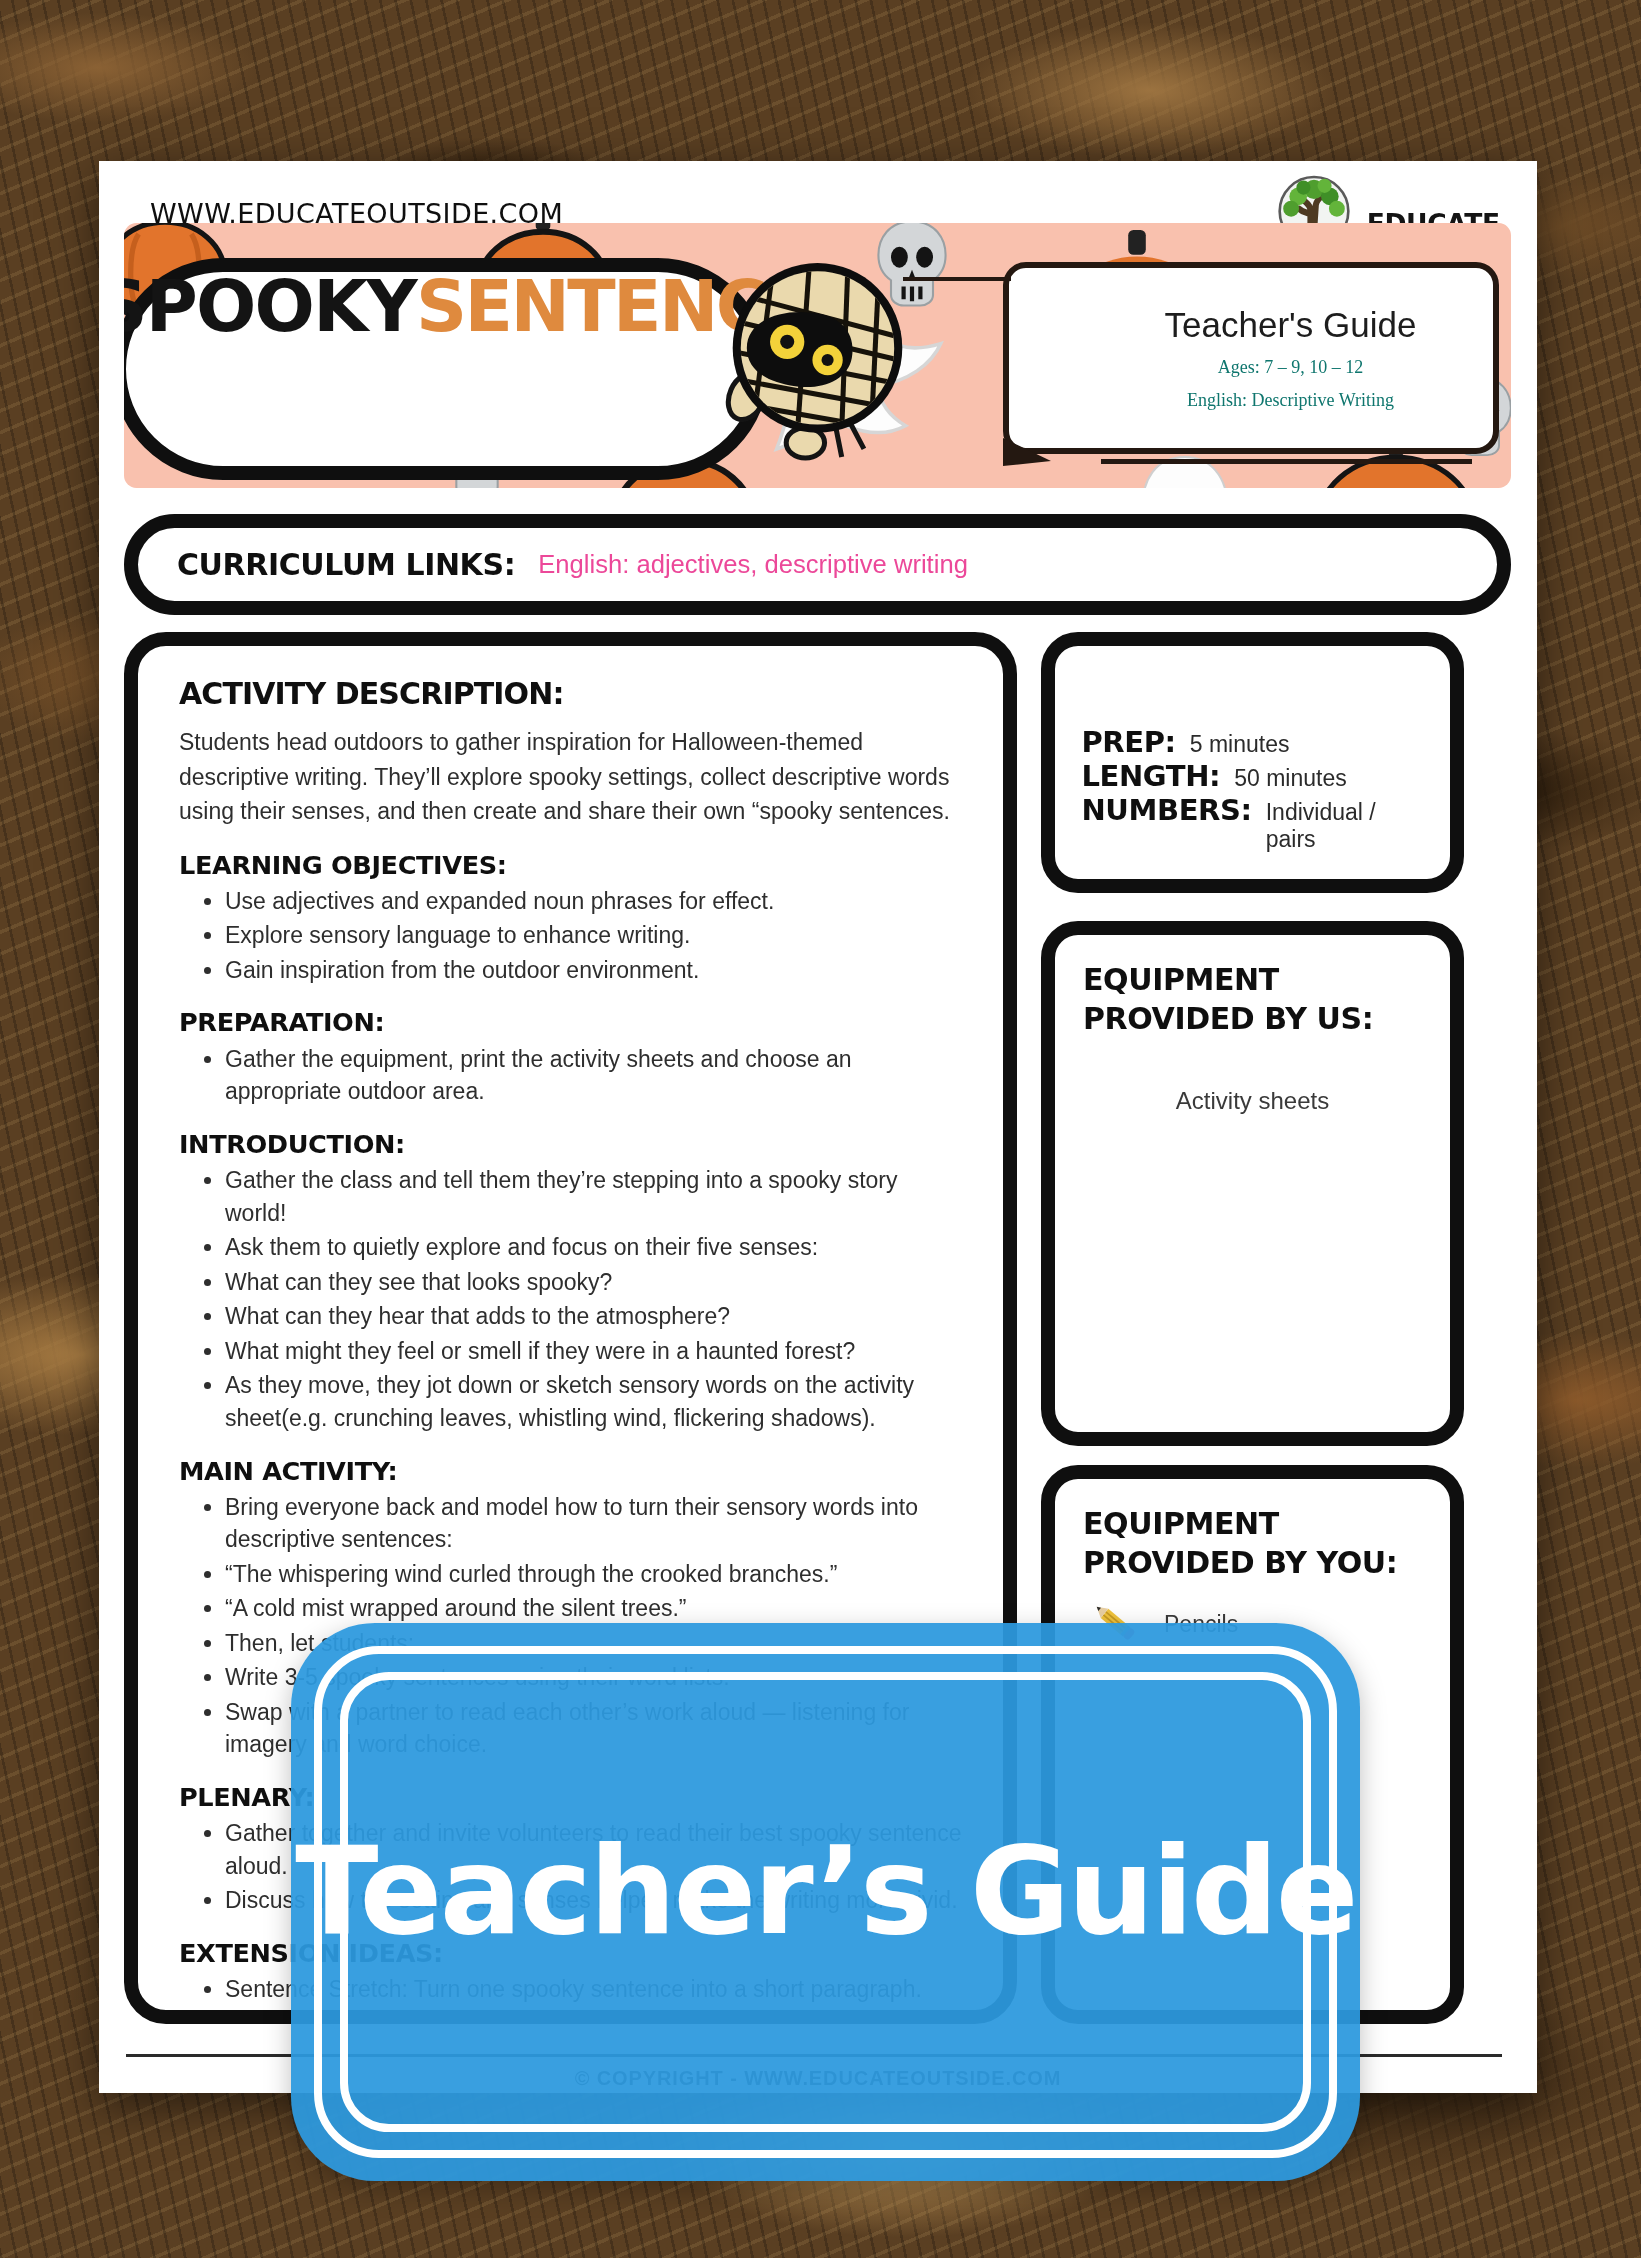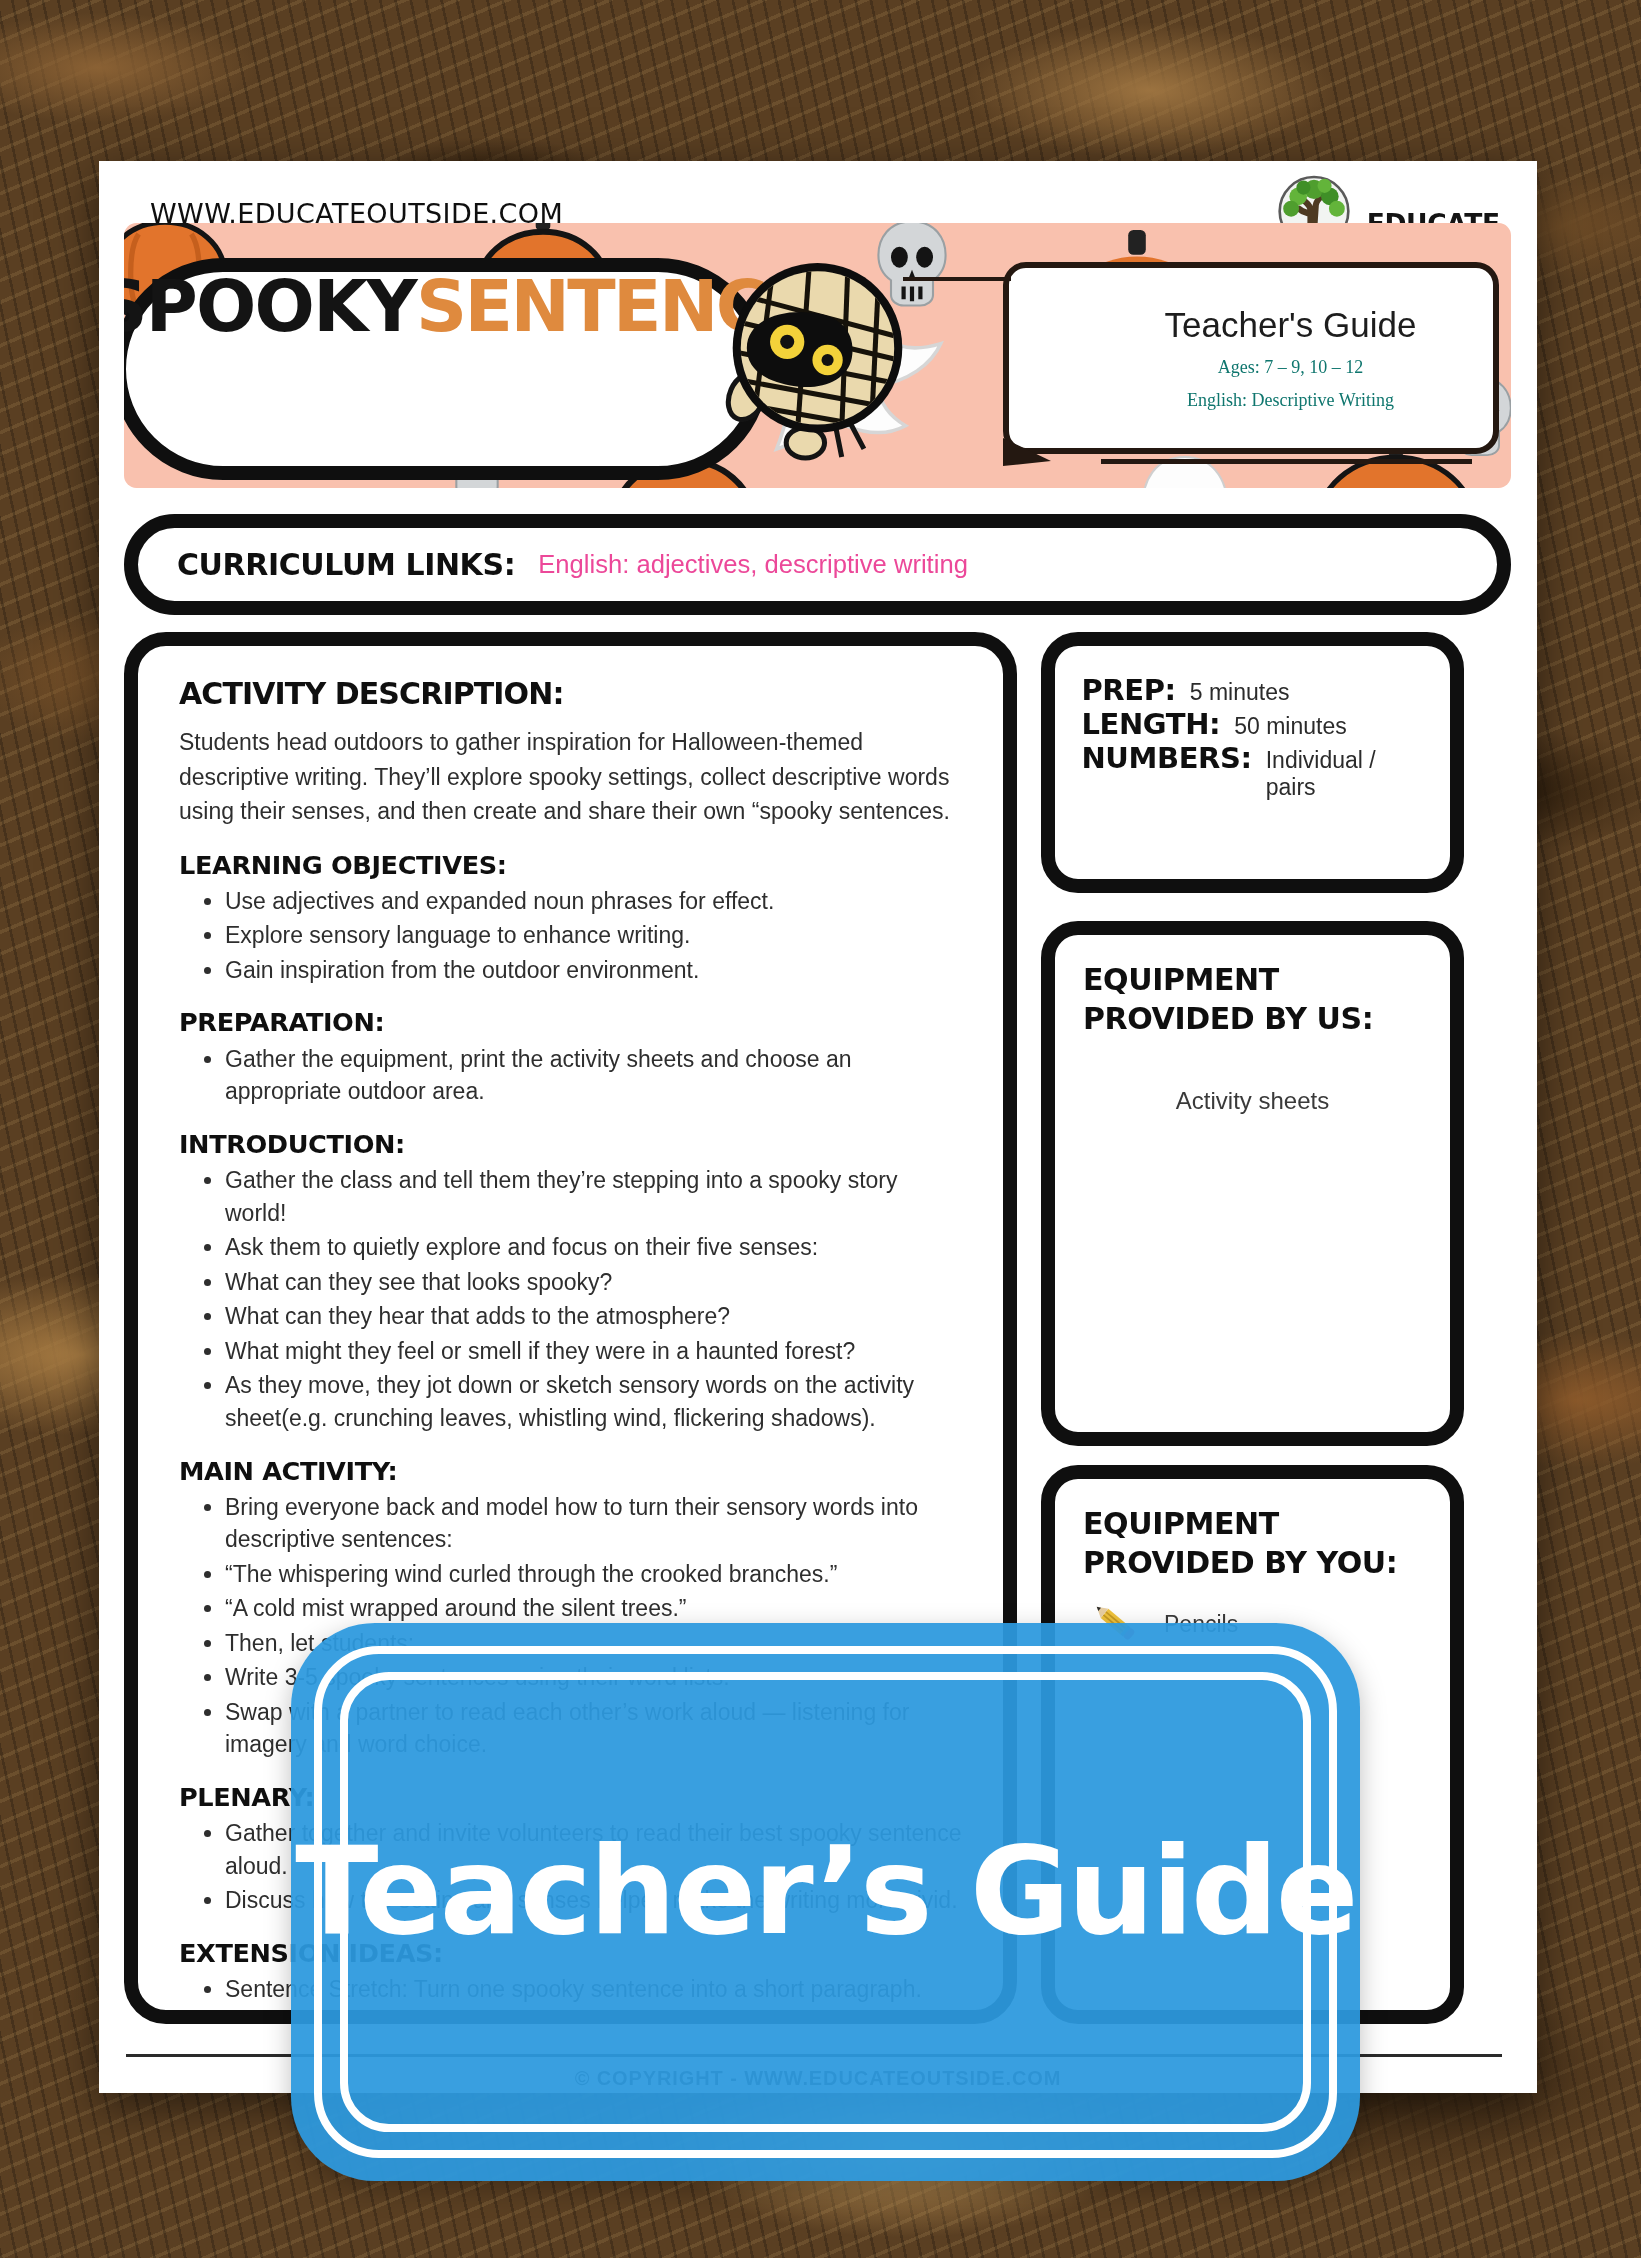--- a/index.html
+++ b/index.html
@@ -64,21 +64,21 @@
     padding:30px 41px 26.5px 41px;overflow:hidden;}
   .act-title{font-family:"DejaVu Sans",sans-serif;font-weight:700;font-size:30px;color:#0f0f0f;
     letter-spacing:-0.9px;margin-bottom:14px;}
   .act-desc{font-size:23px;line-height:1.5;color:#2e2e2e;}
   .sec-h{font-family:"DejaVu Sans",sans-serif;font-weight:900;font-size:25.6px;color:#0f0f0f;
     letter-spacing:-0.4px;margin-top:21px;margin-bottom:5.3px;}
   ul.bullets{margin:0;padding-left:46px;}
   ul.bullets li{font-size:23px;line-height:1.42;color:#2e2e2e;margin:1.8px 0;}
   .side-box{position:absolute;background:#fff;border:14px solid #0f0f0f;border-radius:37px;
     box-sizing:border-box;left:942px;width:423px;}
-  .info-box{top:471px;height:261px;display:flex;flex-direction:column;justify-content:flex-start;
+  .info-box{top:471px;height:261px;display:flex;flex-direction:column;justify-content:flex-end;
     padding:26.5px 26.5px;}
   .info-row{display:flex;align-items:baseline;}
   .info-label{font-family:"DejaVu Sans",sans-serif;font-weight:900;font-size:29px;color:#0f0f0f;letter-spacing:-0.4px;}
   .info-value{font-size:23px;color:#2b2b2b;margin-left:14px;}
   .equip-us{top:760px;height:525px;padding:25px 28px;}
   .equip-you{top:1304px;height:559px;padding:25px 28px;}
   .equip-title{font-family:"DejaVu Sans",sans-serif;font-weight:900;font-size:30px;line-height:1.3;
     color:#0f0f0f;letter-spacing:-0.4px;}
   .equip-item-center{margin-top:49px;text-align:center;font-size:24px;color:#3a3a3a;}
   .equip-item-row{margin-top:14px;display:flex;align-items:center;gap:23px;padding-left:7px;

